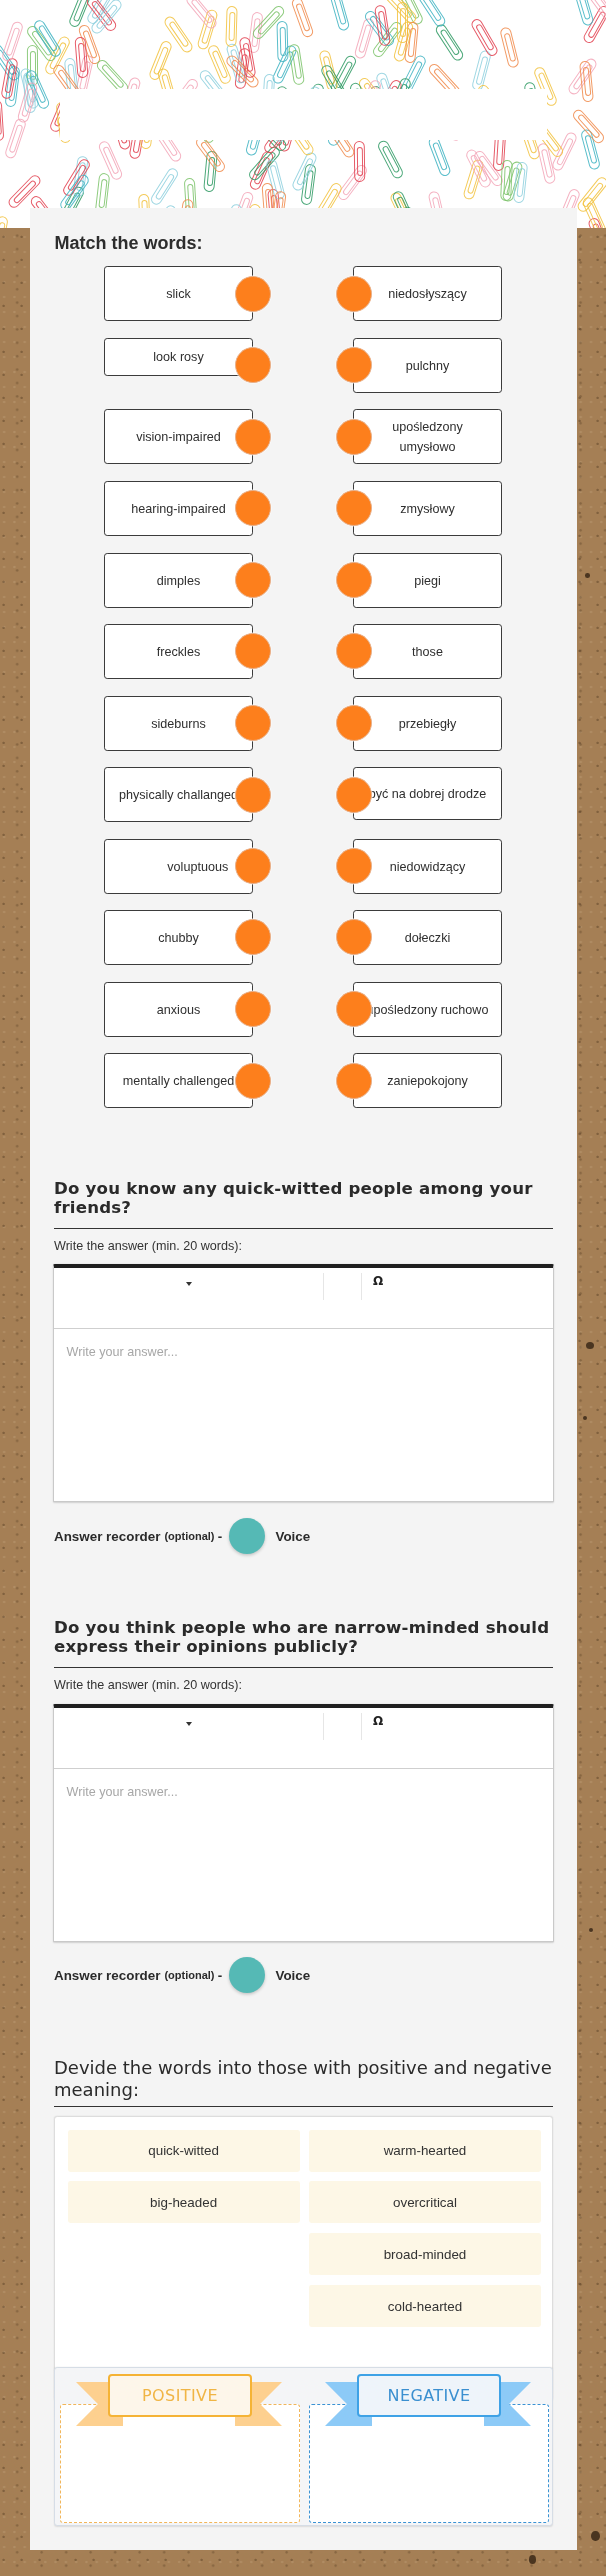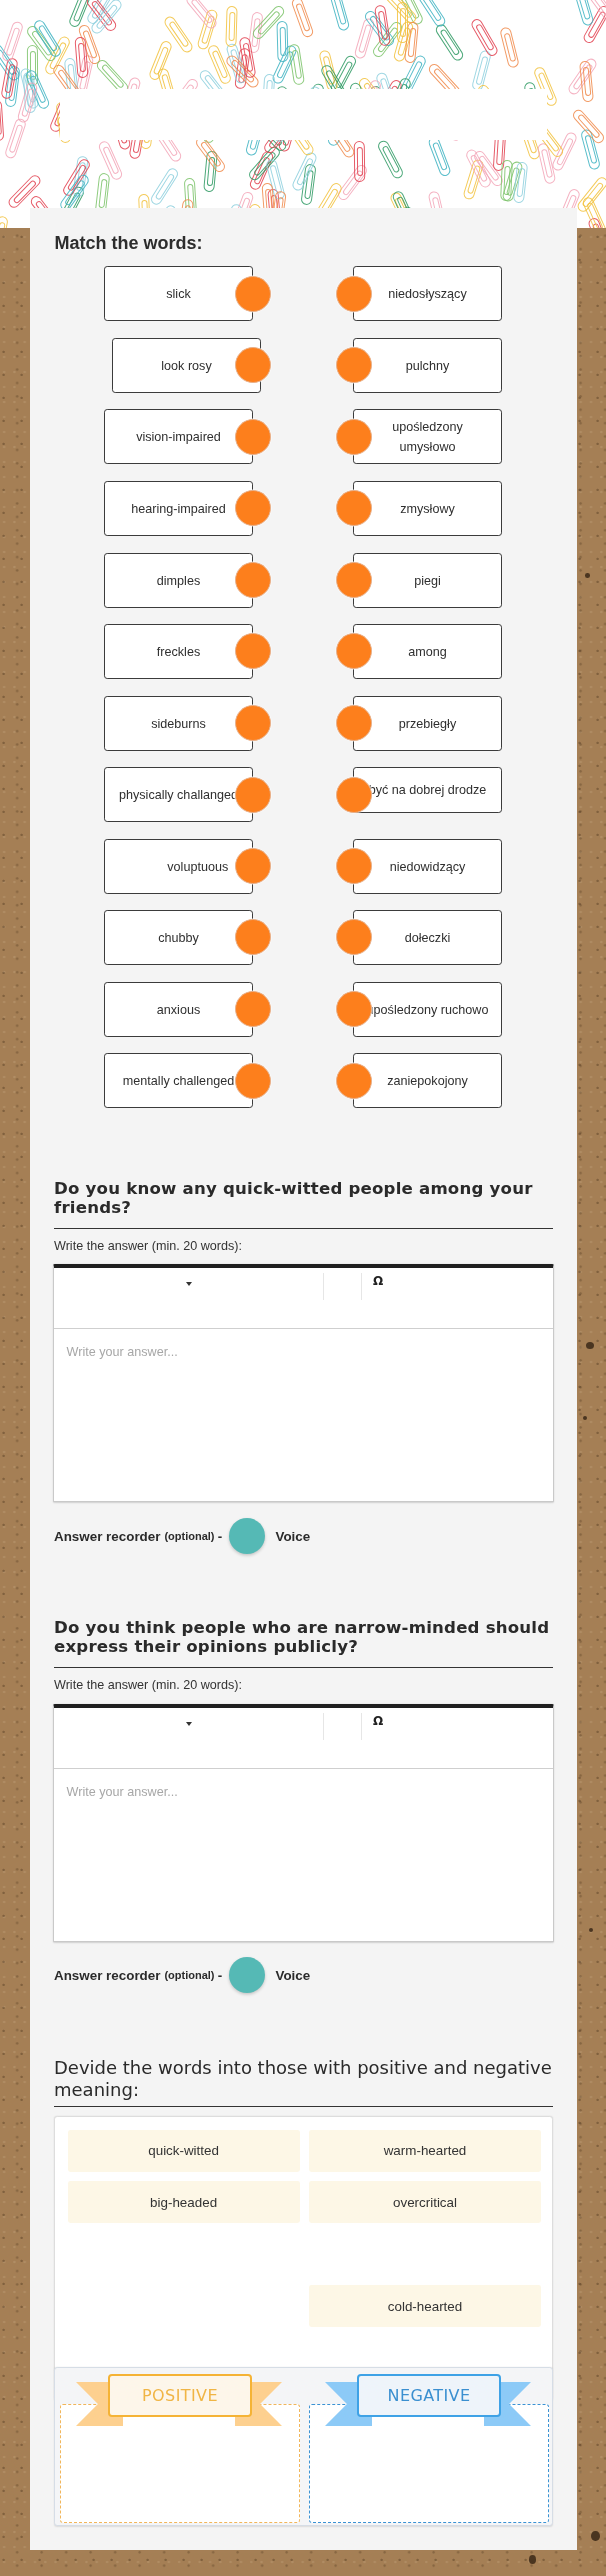--- a/index.html
+++ b/index.html
@@ -322,21 +322,21 @@
         <div class="mbox" style="left:74px;top:58px;height:55px;">
           <span>slick</span>
         </div>
         <div class="dot" style="left:205px;top:68px;"></div>
         <div class="mbox" style="left:323px;top:58px;height:55px;">
           <span>niedosłyszący</span>
         </div>
         <div class="dot" style="left:306px;top:68px;"></div>
       </div>
       <div class="pair">
-        <div class="mbox" style="left:82px;top:130px;height:55px;">
+        <div class="mbox" style="left:74px;top:130px;height:38px;">
           <span>look rosy</span>
         </div>
         <div class="dot" style="left:205px;top:139px;"></div>
         <div class="mbox" style="left:323px;top:130px;height:55px;">
           <span>pulchny</span>
         </div>
         <div class="dot" style="left:306px;top:139px;"></div>
       </div>
       <div class="pair">
         <div class="mbox" style="left:74px;top:201px;height:55px;">
@@ -367,40 +367,40 @@
           <span>piegi</span>
         </div>
         <div class="dot" style="left:306px;top:354px;"></div>
       </div>
       <div class="pair">
         <div class="mbox" style="left:74px;top:416px;height:55px;">
           <span>freckles</span>
         </div>
         <div class="dot" style="left:205px;top:425px;"></div>
         <div class="mbox" style="left:323px;top:416px;height:55px;">
-          <span>among</span>
+          <span>those</span>
         </div>
         <div class="dot" style="left:306px;top:425px;"></div>
       </div>
       <div class="pair">
         <div class="mbox" style="left:74px;top:488px;height:55px;">
           <span>sideburns</span>
         </div>
         <div class="dot" style="left:205px;top:497px;"></div>
         <div class="mbox" style="left:323px;top:488px;height:55px;">
           <span>przebiegły</span>
         </div>
         <div class="dot" style="left:306px;top:497px;"></div>
       </div>
       <div class="pair">
         <div class="mbox" style="left:74px;top:559px;height:55px;">
           <span>physically challanged</span>
         </div>
         <div class="dot" style="left:205px;top:569px;"></div>
-        <div class="mbox" style="left:323px;top:559px;height:46px;">
+        <div class="mbox" style="left:323px;top:559px;height:53px;">
           <span>być na dobrej drodze</span>
         </div>
         <div class="dot" style="left:306px;top:569px;"></div>
       </div>
       <div class="pair">
         <div class="mbox" style="left:74px;top:631px;height:55px;padding-left:48px;">
           <span>voluptuous</span>
         </div>
         <div class="dot" style="left:205px;top:640px;"></div>
         <div class="mbox" style="left:323px;top:631px;height:55px;">
@@ -484,20 +484,21 @@
     <span class="rec-voice">Voice</span>
   </div>
 
   <div class="sort-title">Devide the words into those with positive and negative meaning:</div>
   <div class="rule" style="top:1898px;"></div>
   <div class="words-box">
     <div class="chip" style="left:12.6px;top:12.6px;">quick-witted</div>
     <div class="chip" style="left:254px;top:12.6px;">warm-hearted</div>
     <div class="chip" style="left:12.6px;top:64px;">big-headed</div>
     <div class="chip" style="left:254px;top:64px;">overcritical</div>
+    <div class="chip" style="left:254px;top:116px;">broad-minded</div>
     <div class="chip" style="left:254px;top:168px;">cold-hearted</div>
   </div>
 
   <div class="bins-box">
 
     <div class="bin" style="left:4.7px;border-color:#f1b65a;"></div>
     <svg class="ribbon-tail" style="left:21.3px;" viewBox="0 0 60 56">
       <polygon points="0,0 60,0 60,56 0,56 28,28" fill="#fdd08f"></polygon>
     </svg>
     <svg class="ribbon-tail" style="left:180px;" viewBox="0 0 60 56">

